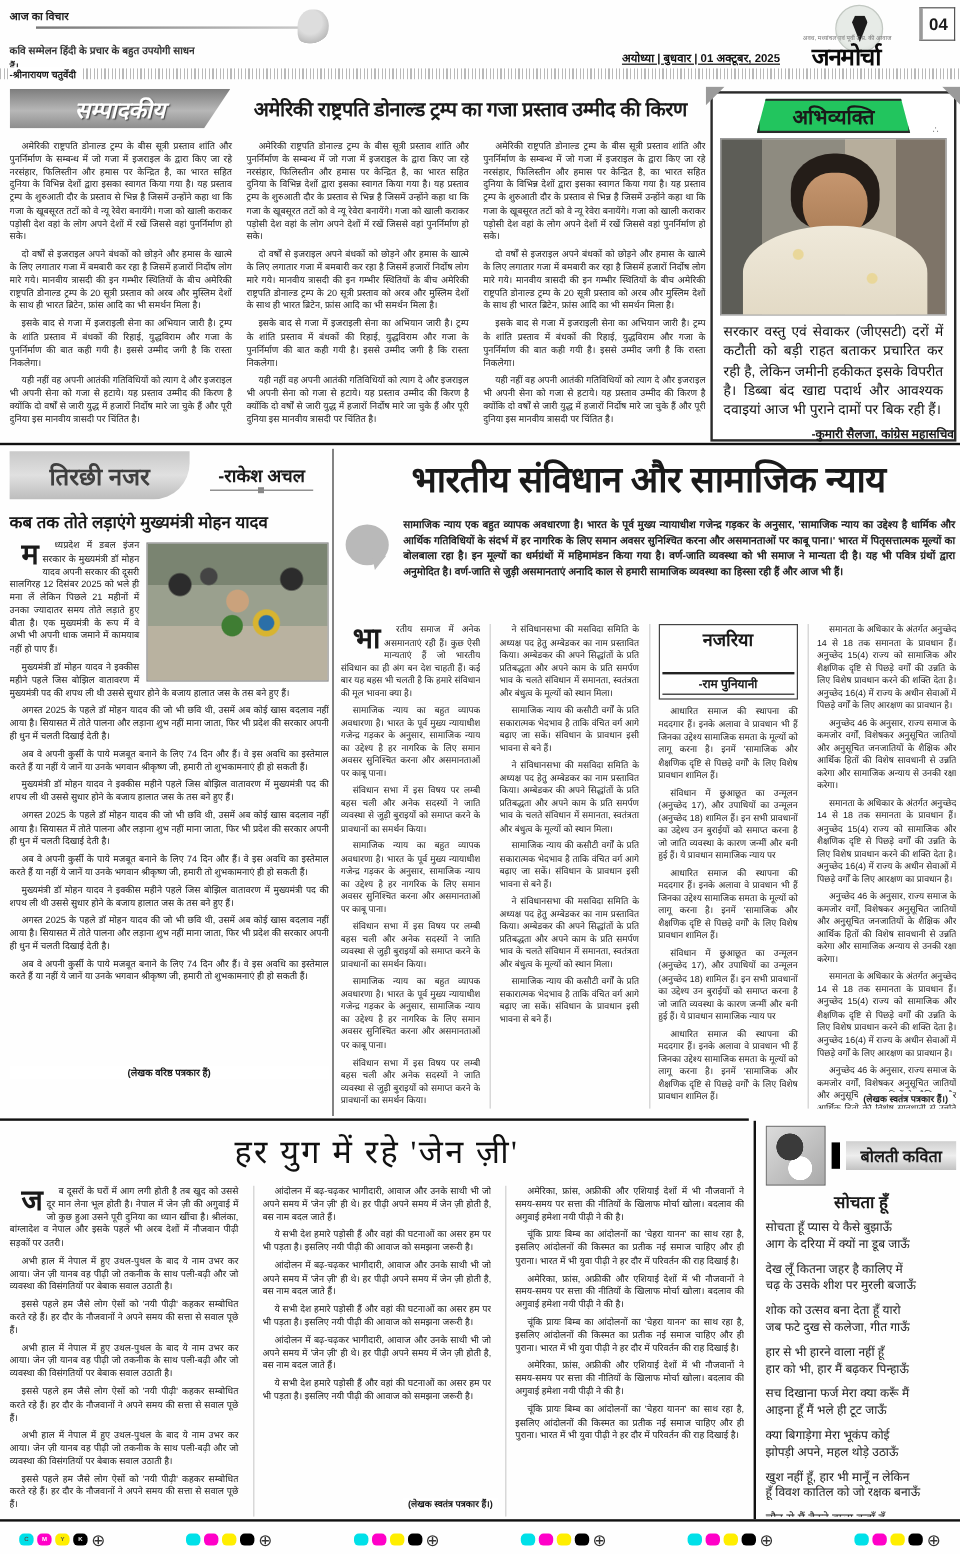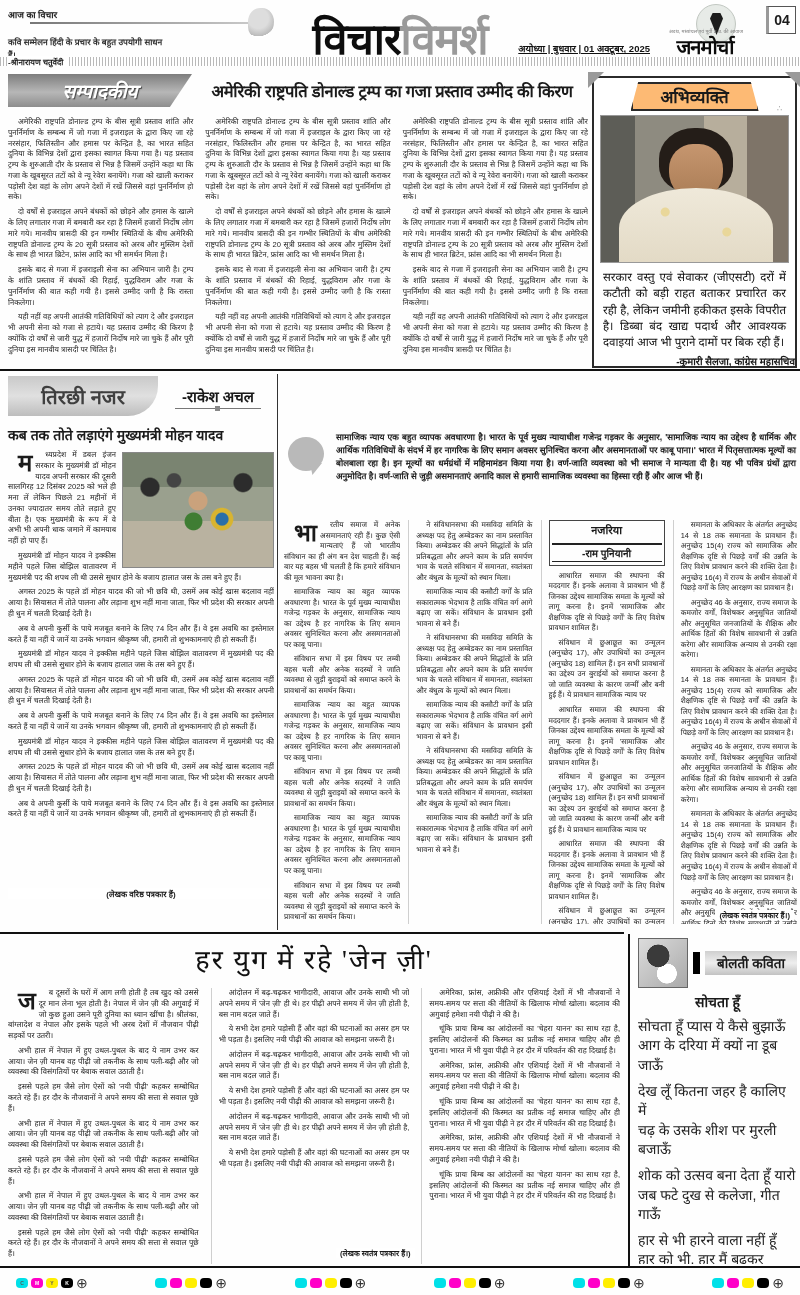--- a/index.html
+++ b/index.html
@@ -34,21 +34,21 @@
       display:flex; align-items:center; justify-content:center; font-size:19px; font-weight:bold; font-style:italic; text-shadow:1px 1px 1px #444; }
   .edit-headline { position:absolute; left:196px; top:79px; width:392px; text-align:center; font-size:16.5px; font-weight:bold; white-space:nowrap; letter-spacing:-0.3px; }
   .edit-body { position:absolute; left:8px; top:117px; width:580px; height:248px; overflow:hidden;
       column-count:3; column-gap:12px; font-size:7.6px; line-height:1.42; text-align:justify; color:#242424; }
   .edit-body p, .news-col p, .tirchhi-article p { margin-bottom:4px; text-indent:10px; }
 
   
   .expr-box { position:absolute; left:592px; top:76px; width:205px; height:292px; border:2px solid #2a2a2a; background:#fff; }
   .expr-corner-l { position:absolute; left:-6px; top:-6px; width:16px; height:16px; background:#9a9a9a; clip-path:polygon(0 0,100% 0,0 100%); }
   .expr-corner-r { position:absolute; right:-6px; top:-6px; width:16px; height:16px; background:#9a9a9a; clip-path:polygon(0 0,100% 0,100% 100%); }
-  .expr-tab { width:128px; margin:4px auto 4px; border:2px solid #2a2a2a; text-align:center; font-size:17px; font-weight:bold; padding:1px 0; background:#fdba74; clip-path:polygon(6% 0,94% 0,100% 100%,0 100%); }
+  .expr-tab { width:128px; margin:4px auto 4px; border:2px solid #2a2a2a; text-align:center; font-size:17px; font-weight:bold; padding:1px 0; background:#22c55e; clip-path:polygon(6% 0,94% 0,100% 100%,0 100%); }
   .expr-dots { position:absolute; right:4px; top:26px; width:14px; height:14px; color:#888; font-size:8px; letter-spacing:1px; }
   .expr-photo { width:189px; height:148px; margin:2px auto 6px; position:relative; overflow:hidden;
       background:linear-gradient(90deg,#5d5d57 0 18%,#8e8b80 18% 55%,#b7ae9c 55% 78%,#7e7468 78%); border:1px solid #999; }
   .expr-hair { position:absolute; left:58px; top:12px; width:74px; height:64px; background:#241d18; border-radius:48% 48% 40% 40%; }
   .expr-face { position:absolute; left:68px; top:28px; width:54px; height:56px; background:linear-gradient(180deg,#c6966f,#a97c55); border-radius:46% 46% 52% 52%; }
   .expr-dupatta { position:absolute; left:18px; top:72px; width:154px; height:80px; background:
       radial-gradient(circle at 30% 30%, #e9d79a 0 4px, transparent 5px),
       radial-gradient(circle at 70% 55%, #e9d79a 0 4px, transparent 5px),
       linear-gradient(180deg,#efe9da,#e2d9c4); border-radius:50% 50% 0 0; }
   .expr-quote { padding:0 9px; font-size:11.5px; line-height:1.42; text-align:justify; color:#111; }
@@ -80,21 +80,21 @@
   
   .const-headline { position:absolute; left:284px; top:378px; width:513px; text-align:center; font-size:30px; font-weight:bold; letter-spacing:-0.5px; }
   .const-intro { position:absolute; left:288px; top:431px; width:508px; height:64px; }
   .quote-bubble { position:absolute; left:0; top:6px; width:36px; height:34px; background:#b9b9b9; border-radius:50%; }
   .quote-bubble::after { content:""; position:absolute; left:22px; top:26px; width:12px; height:12px; background:#b9b9b9; clip-path:polygon(0 0,100% 0,20% 100%); }
   .const-intro-text { margin-left:48px; font-size:8.6px; font-weight:bold; line-height:1.5; text-align:justify; color:#222; }
   .const-body { position:absolute; left:284px; top:520px; width:513px; height:404px; display:flex; gap:8px; overflow:hidden; }
   .news-col { flex:1; overflow:hidden; font-size:7.4px; line-height:1.42; text-align:justify; }
   .news-col + .news-col { border-left:1px solid #cfcfcf; padding-left:7px; }
   .nazariya-box { border:1px solid #444; margin-bottom:5px; padding:2px 2px 3px; text-align:center; }
-  .nazariya-title { font-size:11px; font-weight:bold; border-bottom:2px solid #222; padding-bottom:4px; }
+  .nazariya-title { font-size:15px; font-weight:bold; border-bottom:2px solid #222; padding-bottom:16px; }
   .nazariya-byline { font-size:10px; font-weight:bold; padding-top:2px; border-bottom:1px solid #222; }
   .const-foot { position:absolute; right:6px; top:910px; background:#fff; font-size:7.6px; font-weight:bold; padding:0 4px; }
 
   
   .genz-headline { position:absolute; left:8px; top:940px; width:612px; text-align:center; font-size:27px; font-weight:normal; letter-spacing:2px; color:#111; font-family:"Liberation Serif", serif; }
   .genz-body { position:absolute; left:8px; top:988px; width:612px; height:276px; display:flex; gap:12px; overflow:hidden; }
   .genz-body .news-col { font-size:7.6px; }
   .prasang-row { display:flex; align-items:flex-start; gap:4px; margin-bottom:4px; }
   .prasang-sq { width:11px; height:16px; background:linear-gradient(180deg,#000 0 70%,#888 70%); flex:none; }
   .prasang-box { flex:1; text-align:center; }
@@ -105,21 +105,21 @@
   
   .poetry { position:absolute; left:638px; top:938px; width:159px; height:326px; overflow:hidden; }
   .poet-header { display:flex; align-items:center; gap:5px; }
   .poet-img { width:50px; height:50px; border:1px solid #666; background:
       radial-gradient(circle at 40% 35%, #3a3a3a 0 26%, transparent 27%),
       radial-gradient(circle at 58% 72%, #fff 0 22%, transparent 23%),
       linear-gradient(135deg,#dcdcdc,#a9a9a9); flex:none; }
   .poet-bar { width:7px; height:22px; background:#000; flex:none; }
   .poet-label { flex:1; background:linear-gradient(180deg,#cfcfcf,#eee 50%,#c2c2c2); font-size:13.5px; font-weight:bold; text-align:center; padding:3px 0; }
   .poem-title { text-align:center; font-size:14px; font-weight:bold; margin:4px 0 6px; }
-  .couplet { margin-bottom:7px; font-size:14px; line-height:1.38; color:#222; }
+  .couplet { margin-bottom:7px; font-size:10px; line-height:1.38; color:#222; }
 
   
   .marks-row { position:absolute; left:0; top:1274px; width:800px; height:18px; display:flex; justify-content:space-between; padding:0 16px; }
   .mark-group { display:flex; align-items:center; gap:3px; }
   .mark-dot { width:12px; height:10px; border-radius:4px; display:flex; align-items:center; justify-content:center; font-size:5px; font-weight:bold; }
   .mark-cross { font-size:14px; color:#333; line-height:1; }
 </style>
 </head>
 <body>
 
@@ -127,23 +127,20 @@
 
   <div class="thought">
     <span class="thought-label">आज का विचार</span>
     <div class="thought-text">कवि सम्मेलन हिंदी के प्रचार के बहुत उपयोगी साधन हैं।</div>
   </div>
   <div class="pin-line"></div>
   <div class="pin-head"></div>
   <div class="header-stripes"></div>
   <div class="thought-author">-श्रीनारायण चतुर्वेदी</div>
 
-  <div class="masthead">
-    <span class="mh-b">विचार</span><span class="mh-g">विमर्श</span>
-  </div>
   <div class="dateline">अयोध्या | बुधवार | 01 अक्टूबर, 2025</div>
 
   <div class="brand">
     <div class="logo-circle">
         <div class="pen-nib"></div>
       </div>
     <div class="page-box">04</div>
     <div class="brand-tagline">अवध, मध्यांचल एवं पूर्वी उ.प्र. की आवाज</div>
     <div class="brand-name">जनमोर्चा</div>
   </div>
@@ -199,20 +196,21 @@
         <p>अब वे अपनी कुर्सी के पाये मजबूत बनाने के लिए 74 दिन और हैं। वे इस अवधि का इस्तेमाल करते हैं या नहीं ये जानें या उनके भगवान श्रीकृष्ण जी, हमारी तो शुभकामनाएं ही हो सकती हैं।</p>
         <p>मुख्यमंत्री डॉ मोहन यादव ने इक्कीस महीने पहले जिस बोझिल वातावरण में मुख्यमंत्री पद की शपथ ली थी उससे सुधार होने के बजाय हालात जस के तस बने हुए हैं।</p>
         <p>अगस्त 2025 के पहले डॉ मोहन यादव की जो भी छवि थी, उसमें अब कोई खास बदलाव नहीं आया है। सियासत में तोते पालना और लड़ाना शुभ नहीं माना जाता, फिर भी प्रदेश की सरकार अपनी ही धुन में चलती दिखाई देती है।</p>
         <p>अब वे अपनी कुर्सी के पाये मजबूत बनाने के लिए 74 दिन और हैं। वे इस अवधि का इस्तेमाल करते हैं या नहीं ये जानें या उनके भगवान श्रीकृष्ण जी, हमारी तो शुभकामनाएं ही हो सकती हैं।</p>
       </div>
   </div>
   <div class="tirchhi-foot">(लेखक वरिष्ठ पत्रकार हैं)</div>
 
   <div class="vrule" style="left:277px;top:374px;width:1px;height:556px;"></div>
 
+  <div class="const-headline">भारतीय संविधान और सामाजिक न्याय</div>
   <div class="const-intro">
     <div class="quote-bubble"></div>
     <div class="const-intro-text">सामाजिक न्याय एक बहुत व्यापक अवधारणा है। भारत के पूर्व मुख्य न्यायाधीश गजेन्द्र गड़कर के अनुसार, 'सामाजिक न्याय का उद्देश्य है धार्मिक और आर्थिक गतिविधियों के संदर्भ में हर नागरिक के लिए समान अवसर सुनिश्चित करना और असमानताओं पर काबू पाना।' भारत में पितृसत्तात्मक मूल्यों का बोलबाला रहा है। इन मूल्यों का धर्मग्रंथों में महिमामंडन किया गया है। वर्ण-जाति व्यवस्था को भी समाज ने मान्यता दी है। यह भी पवित्र ग्रंथों द्वारा अनुमोदित है। वर्ण-जाति से जुड़ी असमानताएं अनादि काल से हमारी सामाजिक व्यवस्था का हिस्सा रही हैं और आज भी हैं।</div>
   </div>
   <div class="const-body">
     <div class="news-col">
       <p class="first"><span class="dc">भा</span><span>रतीय समाज में अनेक असमानताएं रही हैं। कुछ ऐसी मान्यताएं हैं जो भारतीय संविधान का ही अंग बन देश चाहती हैं। कई बार यह बहस भी चलती है कि हमारे संविधान की मूल भावना क्या है।</span></p>
       <div>
           <p>सामाजिक न्याय का बहुत व्यापक अवधारणा है। भारत के पूर्व मुख्य न्यायाधीश गजेन्द्र गड़कर के अनुसार, सामाजिक न्याय का उद्देश्य है हर नागरिक के लिए समान अवसर सुनिश्चित करना और असमानताओं पर काबू पाना।</p>
           <p>संविधान सभा में इस विषय पर लम्बी बहस चली और अनेक सदस्यों ने जाति व्यवस्था से जुड़ी बुराइयों को समाप्त करने के प्रावधानों का समर्थन किया।</p>

